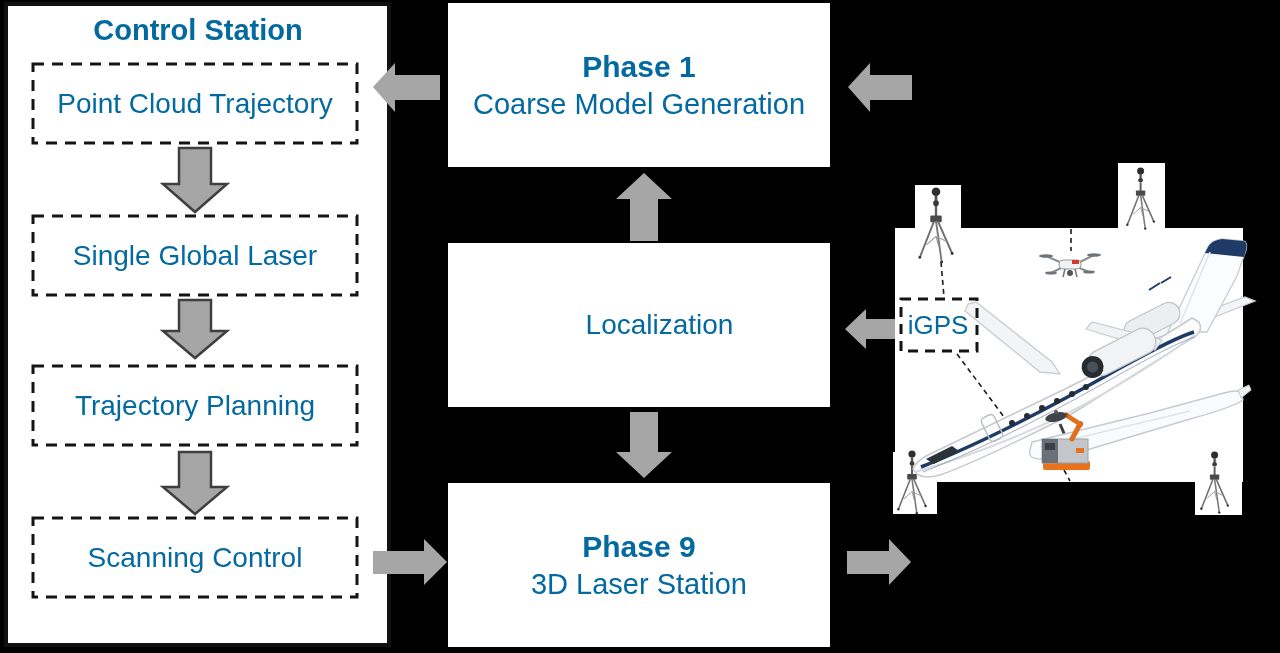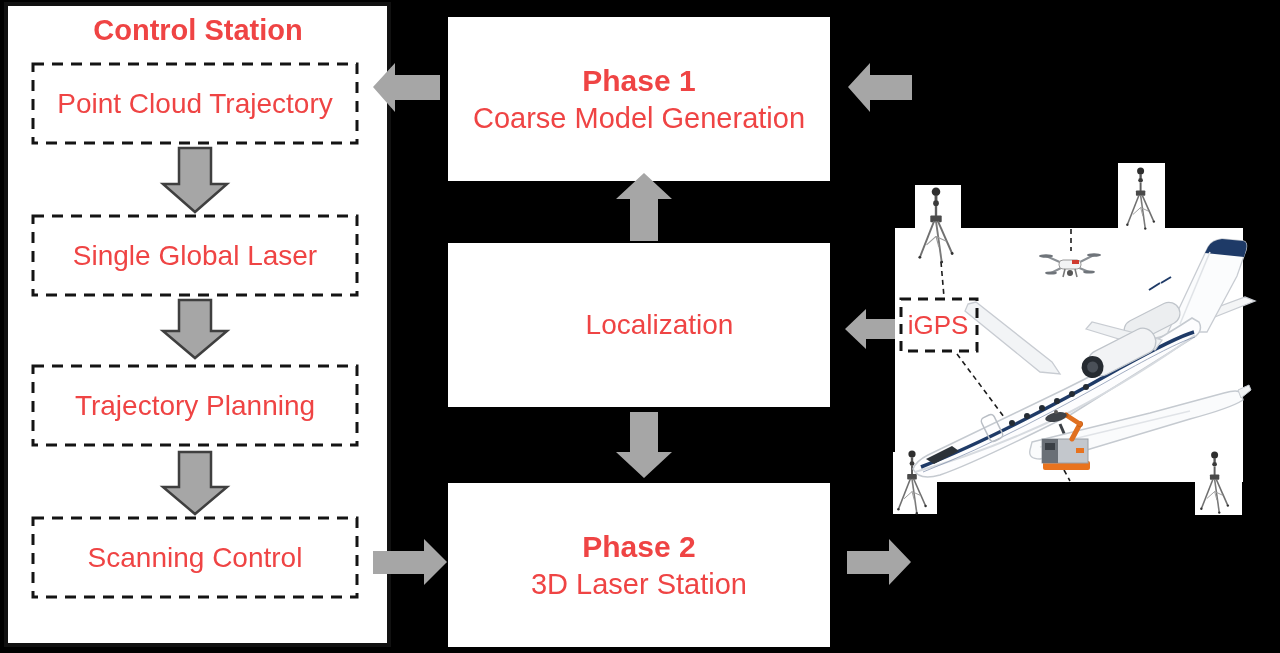--- a/index.html
+++ b/index.html
@@ -1,17 +1,17 @@
 <!DOCTYPE html>
 <html><head>
 <meta charset="utf-8">
 <style>
   html,body{margin:0;padding:0;background:#000;}
   #canvas{position:relative;width:1280px;height:653px;background:#000;overflow:hidden;
-          font-family:"Liberation Sans",sans-serif;color:#ef4444;}
+          font-family:"Liberation Sans",sans-serif;color:#0369a1;}
   .abs{position:absolute;}
   
   #control-panel{left:4px;top:2px;width:387px;height:645px;background:#fff;
                  border:4px solid #111;box-sizing:border-box;}
   .panel-title{left:8px;top:14px;width:380px;text-align:center;
                font-size:29px;font-weight:bold;letter-spacing:0px;}
   .step-label{left:33px;width:324px;height:79px;display:flex;align-items:center;
               justify-content:center;font-size:28px;text-align:center;}
   
   .mid-box{left:448px;width:382px;height:164px;background:#fff;display:flex;
@@ -30,29 +30,29 @@
 
 <div id="canvas">
 
   <div class="abs" id="control-panel"></div>
   <div class="abs panel-title txt">Control Station</div>
   <div class="abs step-label txt" style="top:64px;">Point Cloud Trajectory</div>
   <div class="abs step-label txt" style="top:216px;">Single Global Laser</div>
   <div class="abs step-label txt" style="top:366px;">Trajectory Planning</div>
   <div class="abs step-label txt" style="top:518px;">Scanning Control</div>
 
-  <div class="abs mid-box" style="top:17px;">
+  <div class="abs mid-box" style="top:3px;">
     <div class="mid-title">Phase 1</div>
     <div class="mid-sub">Coarse Model Generation</div>
   </div>
   <div class="abs mid-box" style="top:243px;">
     <div class="single-line">Localization</div>
   </div>
   <div class="abs mid-box" style="top:483px;">
-    <div class="mid-title">Phase 2</div>
+    <div class="mid-title">Phase 9</div>
     <div class="mid-sub">3D Laser Station</div>
   </div>
 
   <div class="abs" id="igps-text">iGPS</div>
 
   <svg width="1280" height="653" viewBox="0 0 1280 653">
     <defs>
       <g id="tripod">
         <circle cx="20" cy="5" r="4.5" fill="#2e2e2e"></circle>
         <rect x="18.5" y="9" width="3" height="6" fill="#555"></rect>

